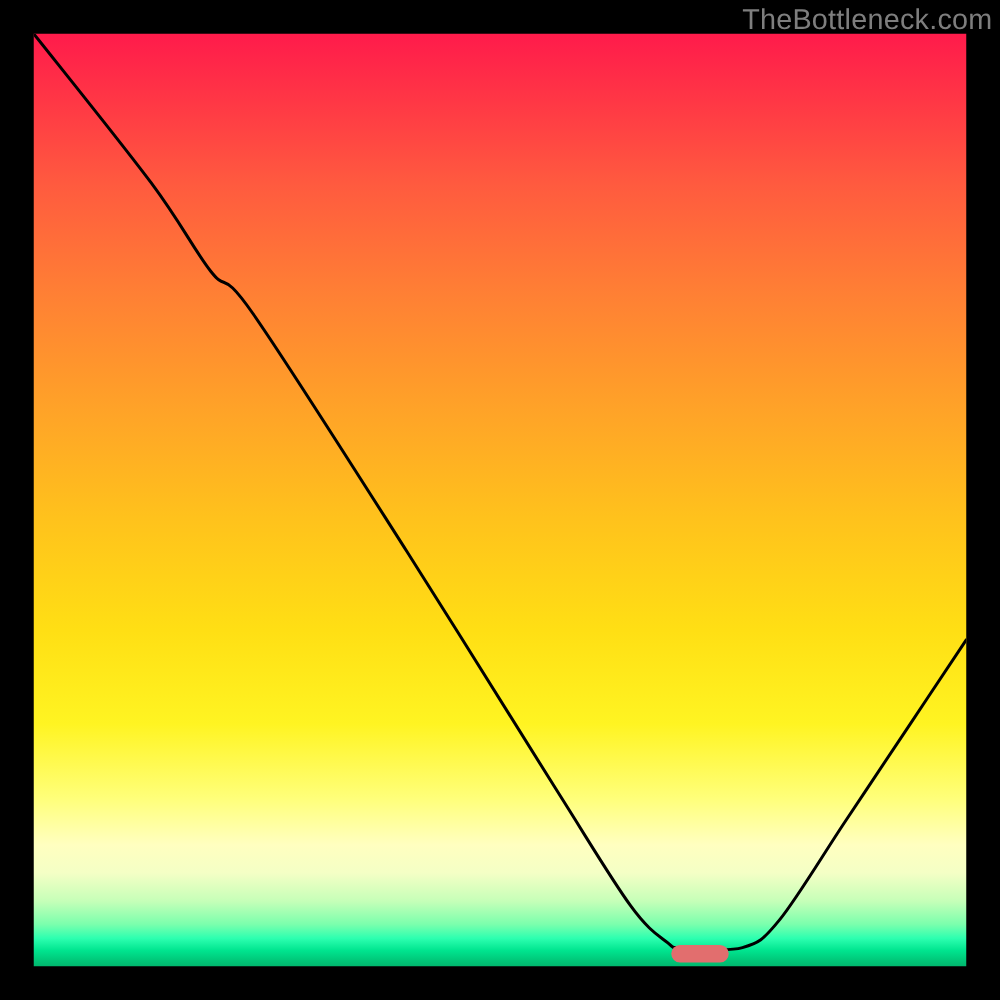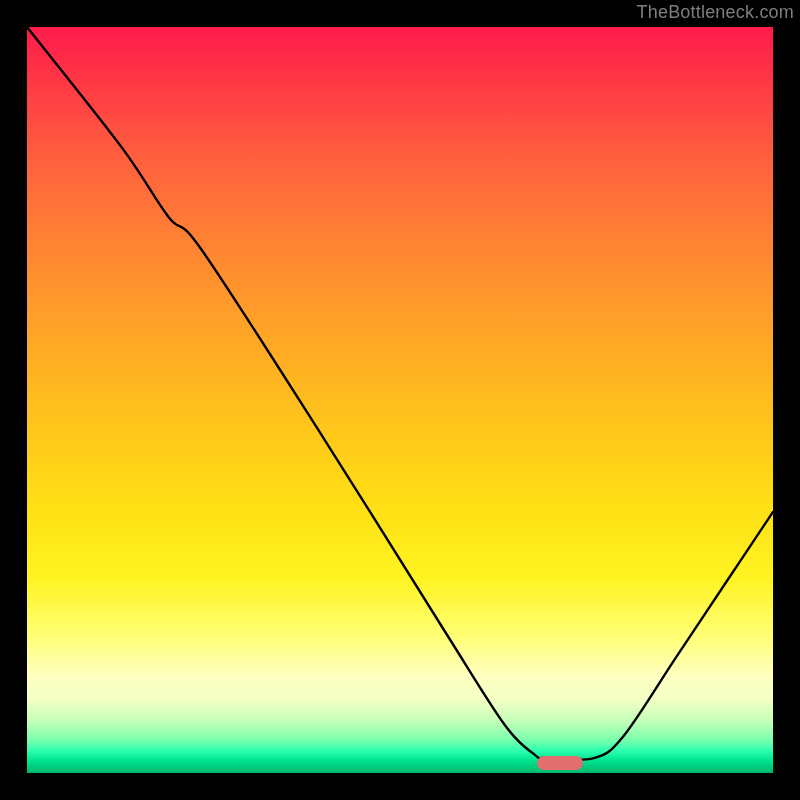--- a/index.html
+++ b/index.html
@@ -36,21 +36,21 @@
       #00e58f 98.3%,
       #00c97a 99.3%,
       #00b86e 100%
     );
   }
   .watermark {
     position: absolute;
     top: 2px;
     right: 6px;
     color: #7e7e7e;
-    font-size: 18px;
+    font-size: 23px;
     font-weight: 500;
     letter-spacing: 0.2px;
     user-select: none;
   }
   svg.curve {
     position: absolute;
     left: 0;
     top: 0;
     width: 746px;
     height: 746px;

